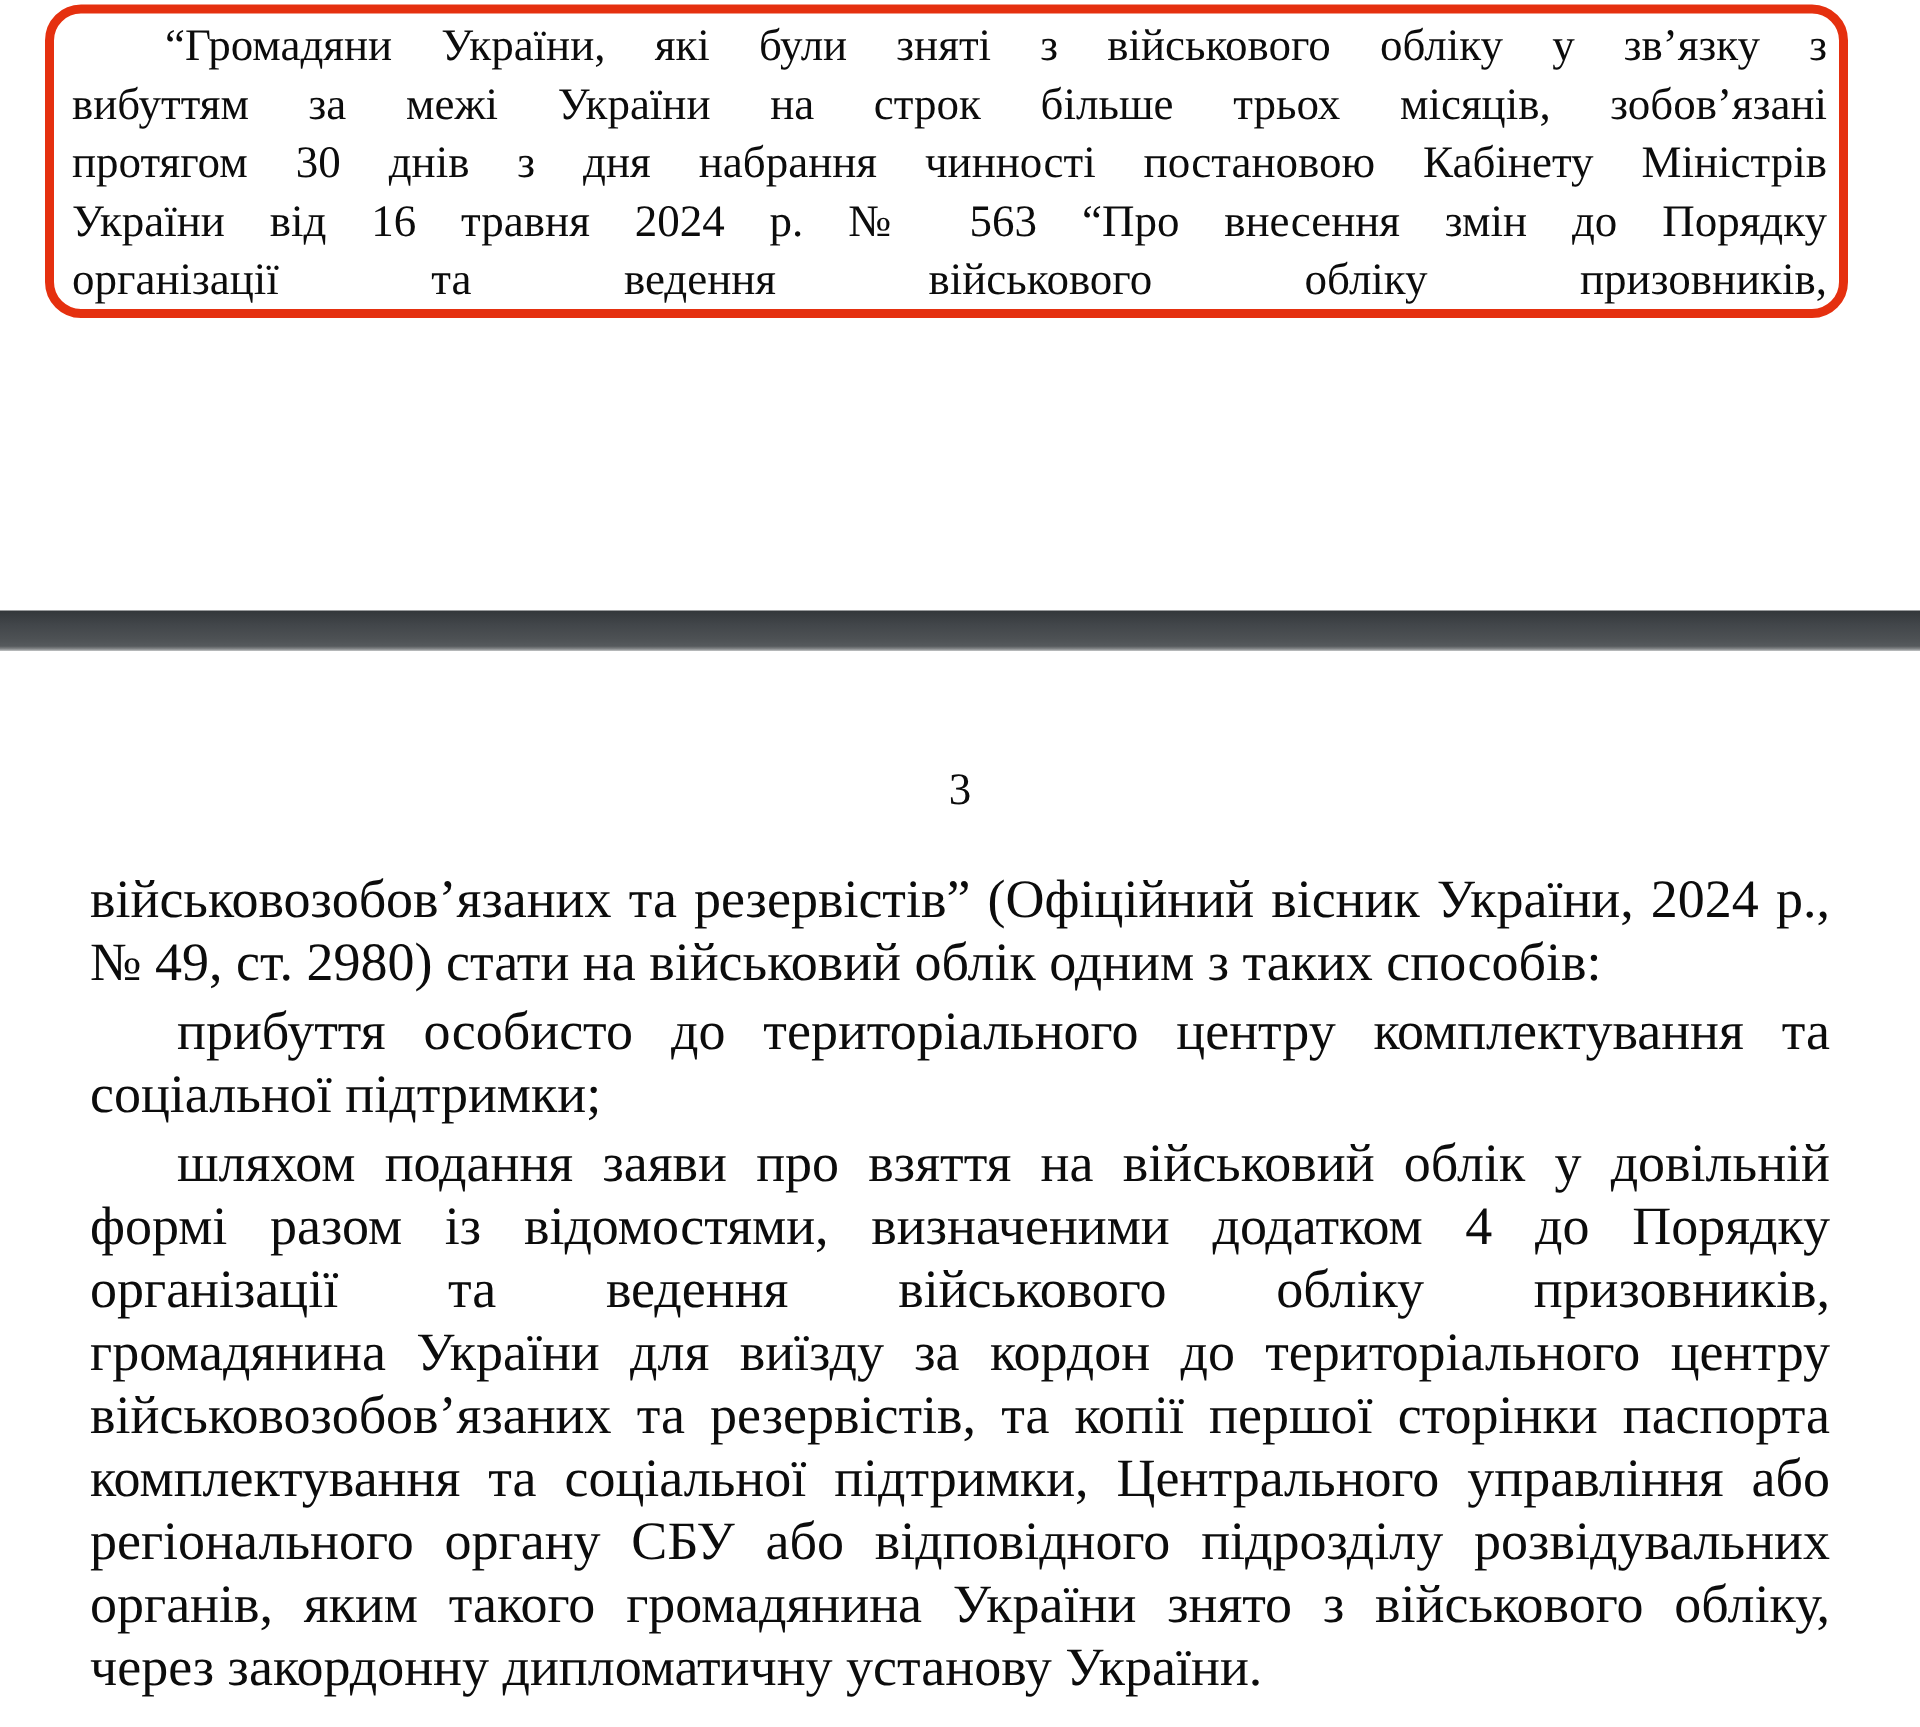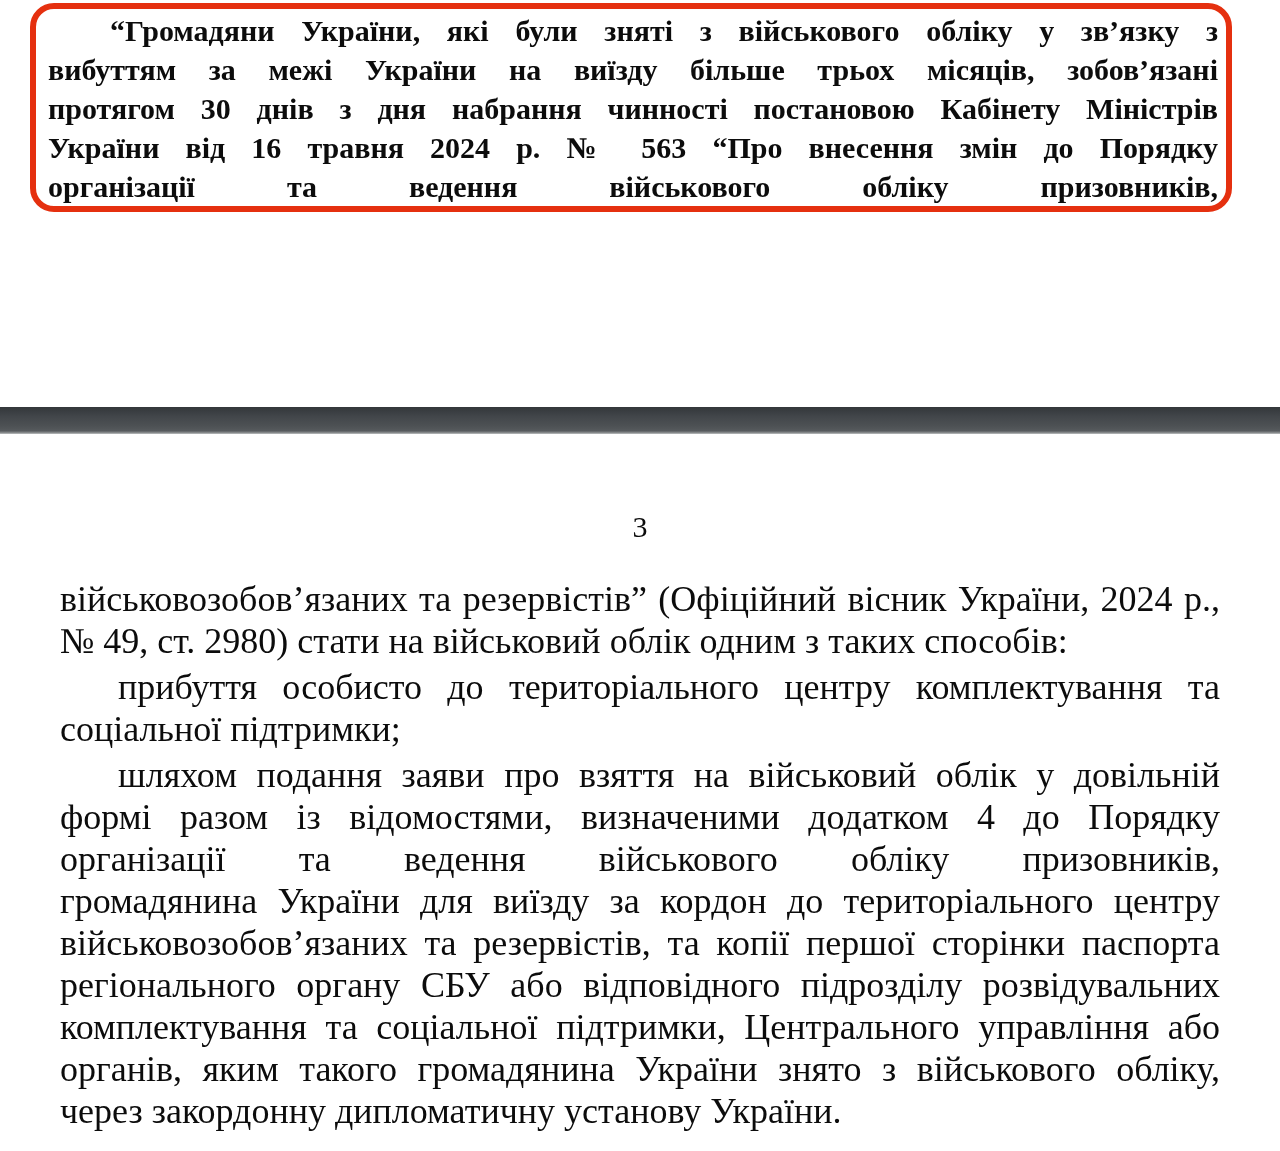--- a/index.html
+++ b/index.html
@@ -19,21 +19,20 @@
     border: 6px solid #e5300f;
     border-radius: 24px;
     padding: 2px 8px 0 12px;
   }
   .hline {
     font-size: 30px;
     line-height: 39px;
     text-align: justify;
     text-align-last: justify;
     white-space: normal;
-    font-weight: bold;
   }
   .hline.first { text-indent: 62px; }
 
   
   .sep-bar {
     margin-top: 195px;
     width: 1280px;
     height: 27px;
     background: linear-gradient(180deg,
       #33373a 0%,
@@ -67,21 +66,21 @@
   .bline.first { text-indent: 58px; }
   .bline.last { text-align-last: left; }
 </style>
 </head>
 <body>
 
 <div>
 
   <div class="highlight-box">
     <div class="hline first">“Громадяни України, які були зняті з військового обліку у зв’язку з</div>
-    <div class="hline">вибуттям за межі України на виїзду більше трьох місяців, зобов’язані</div>
+    <div class="hline">вибуттям за межі України на строк більше трьох місяців, зобов’язані</div>
     <div class="hline">протягом 30 днів з дня набрання чинності постановою Кабінету Міністрів</div>
     <div class="hline">України від 16 травня 2024 р. № 563 “Про внесення змін до Порядку</div>
     <div class="hline">організації та ведення військового обліку призовників,</div>
   </div>
 
   <div class="sep-bar"></div>
 
   <div class="page-number">3</div>
 
   <div class="content">
@@ -95,20 +94,20 @@
       <div class="bline first">прибуття особисто до територіального центру комплектування та</div>
       <div class="bline last">соціальної підтримки;</div>
     </div>
 
     <div class="para">
       <div class="bline first">шляхом подання заяви про взяття на військовий облік у довільній</div>
       <div class="bline">формі разом із відомостями, визначеними додатком 4 до Порядку</div>
       <div class="bline">організації та ведення військового обліку призовників,</div>
       <div class="bline">громадянина України для виїзду за кордон до територіального центру</div>
       <div class="bline">військовозобов’язаних та резервістів, та копії першої сторінки паспорта</div>
+      <div class="bline">комплектування та соціальної підтримки, Центрального управління або</div>
       <div class="bline">регіонального органу СБУ або відповідного підрозділу розвідувальних</div>
-      <div class="bline">комплектування та соціальної підтримки, Центрального управління або</div>
       <div class="bline">органів, яким такого громадянина України знято з військового обліку,</div>
       <div class="bline last">через закордонну дипломатичну установу України.</div>
     </div>
 
   </div>
 </div>
 
 </body></html>

